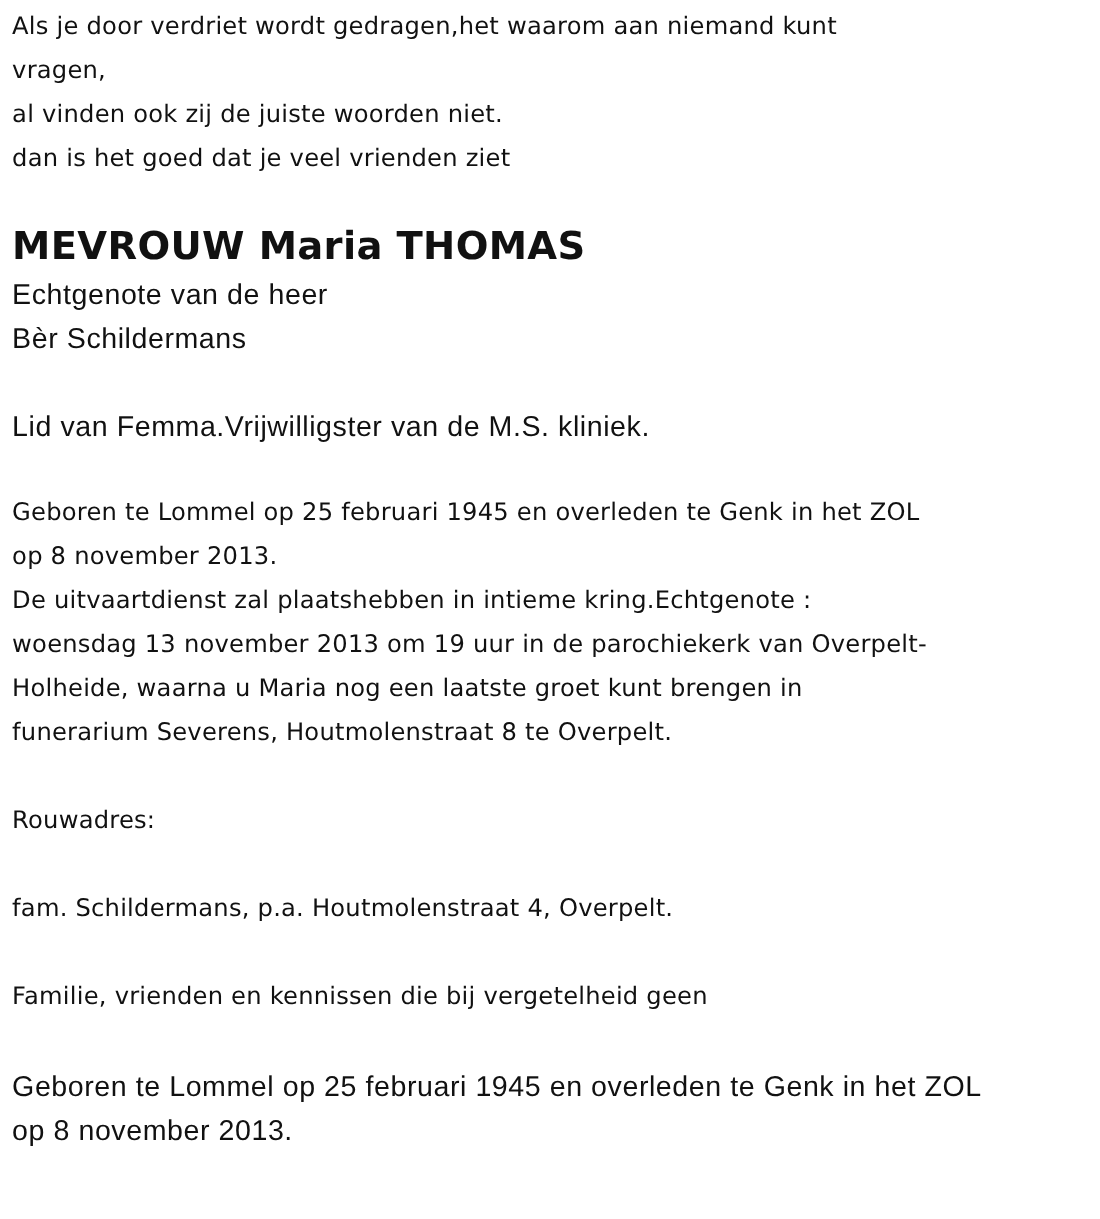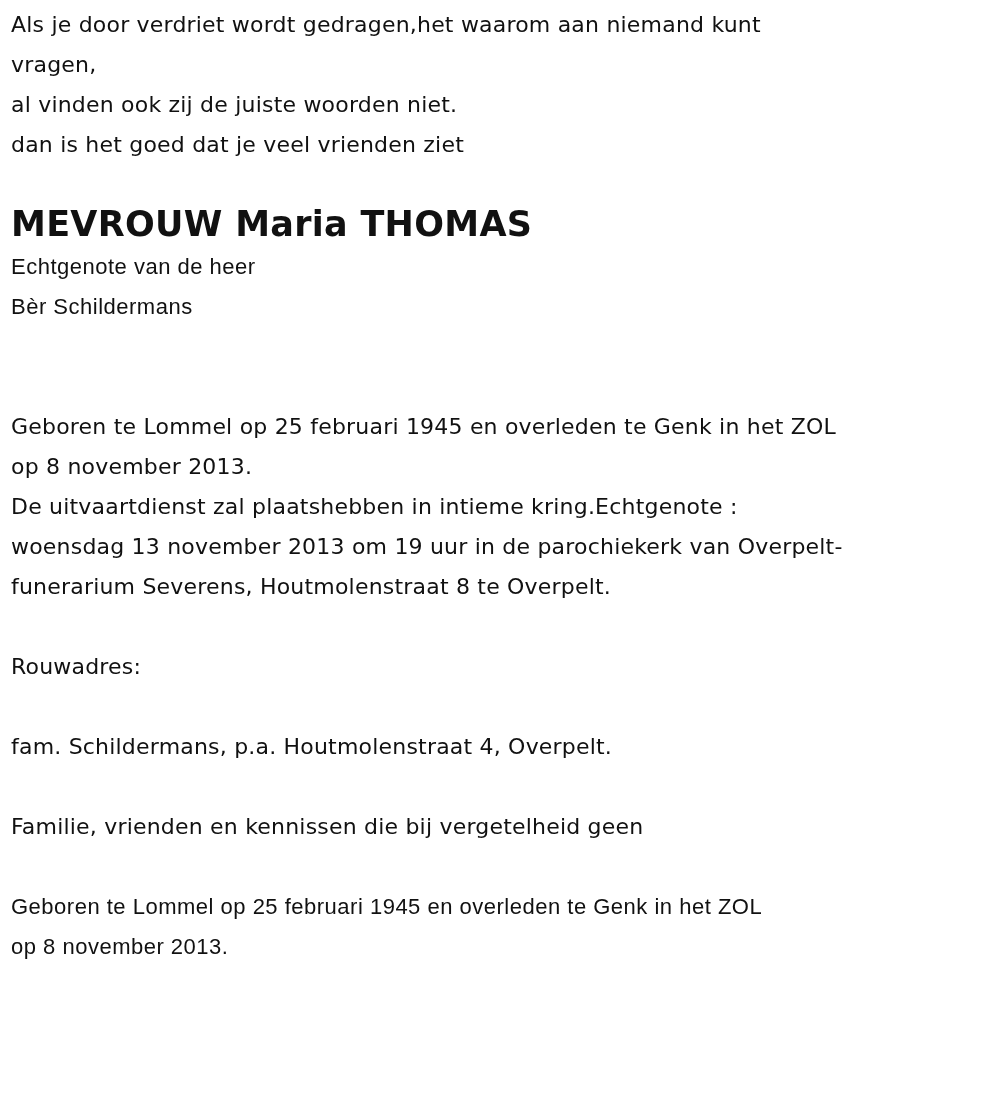--- a/index.html
+++ b/index.html
@@ -35,21 +35,21 @@
       line-height: 44px;
       height: 44px;
       margin-top: 37px;
       margin-bottom: 1px;
       letter-spacing: 0.3px;
       white-space: nowrap;
       font-family: "DejaVu Sans", "Liberation Sans", sans-serif;
     }
     .condensed {
       font-family: "Liberation Sans", "DejaVu Sans", sans-serif;
-      font-size: 22px;
+      font-size: 26px;
       letter-spacing: 0.5px;
     }
     .section { }
   </style>
 </head>
 <body>
 
 <div class="page">
 
   <div class="section">
@@ -58,29 +58,31 @@
     <div class="line">al vinden ook zij de juiste woorden niet.</div>
     <div class="line">dan is het goed dat je veel vrienden ziet</div>
   </div>
 
   <div class="heading">MEVROUW Maria THOMAS</div>
 
   <div class="section condensed">
     <div class="line condensed">Echtgenote van de heer</div>
     <div class="line condensed">Bèr Schildermans</div>
     <div class="blank"></div>
+    <div class="line condensed">Lid van Femma.Vrijwilligster van de M.S. kliniek.</div>
   </div>
 
   <div class="blank"></div>
 
   <div class="section">
     <div class="line">Geboren te Lommel op 25 februari 1945 en overleden te Genk in het ZOL</div>
     <div class="line">op 8 november 2013.</div>
     <div class="line">De uitvaartdienst zal plaatshebben in intieme kring.Echtgenote :</div>
     <div class="line">woensdag 13 november 2013 om 19 uur in de parochiekerk van Overpelt-</div>
+    <div class="line">Holheide, waarna u Maria nog een laatste groet kunt brengen in</div>
     <div class="line">funerarium Severens, Houtmolenstraat 8 te Overpelt.</div>
   </div>
 
   <div class="blank"></div>
 
   <div class="section">
     <div class="line">Rouwadres:</div>
     <div class="blank"></div>
     <div class="line">fam. Schildermans, p.a. Houtmolenstraat 4, Overpelt.</div>
   </div>

